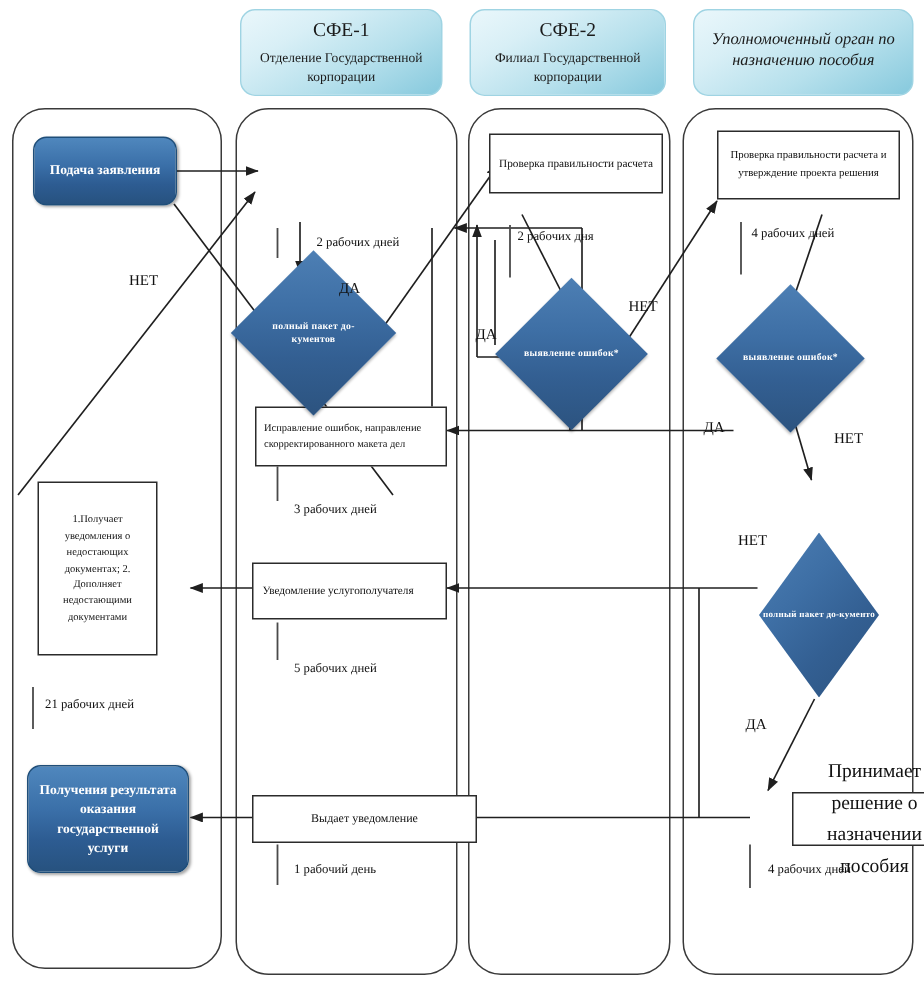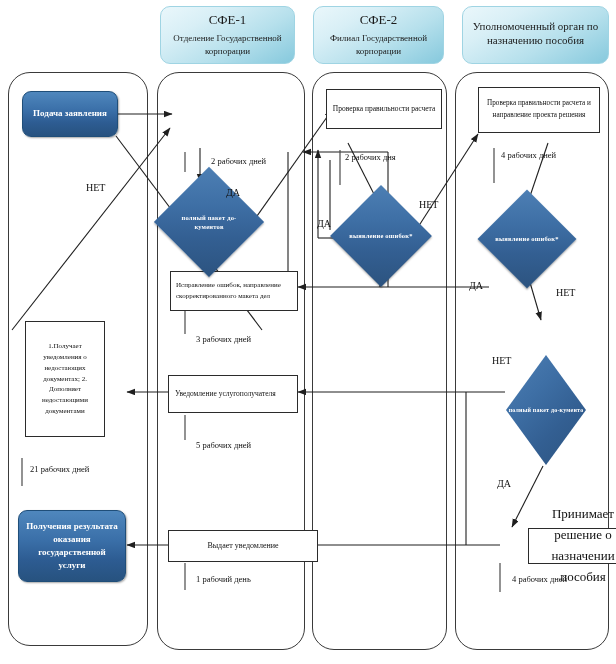--- a/index.html
+++ b/index.html
@@ -147,21 +147,21 @@
   <div class="lane-header" style="left:160px; top:6px; width:135px; height:58px;">
     <div class="hdr-main">СФЕ-1</div>
     <div class="hdr-sub">Отделение  Государственной корпорации</div>
   </div>
 
   <div class="lane-header" style="left:313px; top:6px; width:131px; height:58px;">
     <div class="hdr-main">СФЕ-2</div>
     <div class="hdr-sub">Филиал Государственной корпорации</div>
   </div>
 
-  <div class="lane-header" style="left:462px; top:6px; width:147px; height:58px;">
+  <div class="lane-header" style="left:462px; top:6px; width:147px; height:58px;font-style:italic;">
     <div class="hdr-main" style="font-size:11px;">Уполномоченный орган по назначению пособия</div>
     <div class="hdr-sub"></div>
   </div>
 
   <div class="lane-body" style="left:8px; top:72px; width:140px; height:574px;"></div>
   <div class="lane-body" style="left:157px; top:72px; width:148px; height:578px;"></div>
   <div class="lane-body" style="left:312px; top:72px; width:135px; height:578px;"></div>
   <div class="lane-body" style="left:455px; top:72px; width:154px; height:578px;"></div>
 
   <svg id="wires" width="616" height="664">
@@ -272,21 +272,21 @@
 
   <div class="diamond" style="left:345px; top:200px; width:72px; height:72px;">
     <div class="dshape"></div>
     <div class="dtext">выявление ошибок*</div>
   </div>
 
   <div class="lbl bold-lbl" style="left:419px; top:199px;">НЕТ</div>
 
   <div class="lbl bold-lbl" style="left:317px; top:218px;">ДА</div>
 
-  <div class="pbox" style="left:478px; top:87px; width:122px; height:46px; font-size:7.2px; line-height:1.6;">Проверка правильности расчета и направление проекта решения</div>
+  <div class="pbox" style="left:478px; top:87px; width:122px; height:46px; font-size:7.2px; line-height:1.6;">Проверка правильности расчета и утверждение проекта решения</div>
 
   <div class="dur" style="left:501px; top:150px;">4 рабочих дней</div>
 
   <div class="diamond" style="left:492px; top:204px; width:70px; height:70px;">
     <div class="dshape"></div>
     <div class="dtext">выявление ошибок*</div>
   </div>
 
   <div class="lbl bold-lbl" style="left:469px; top:280px;">ДА</div>
 

